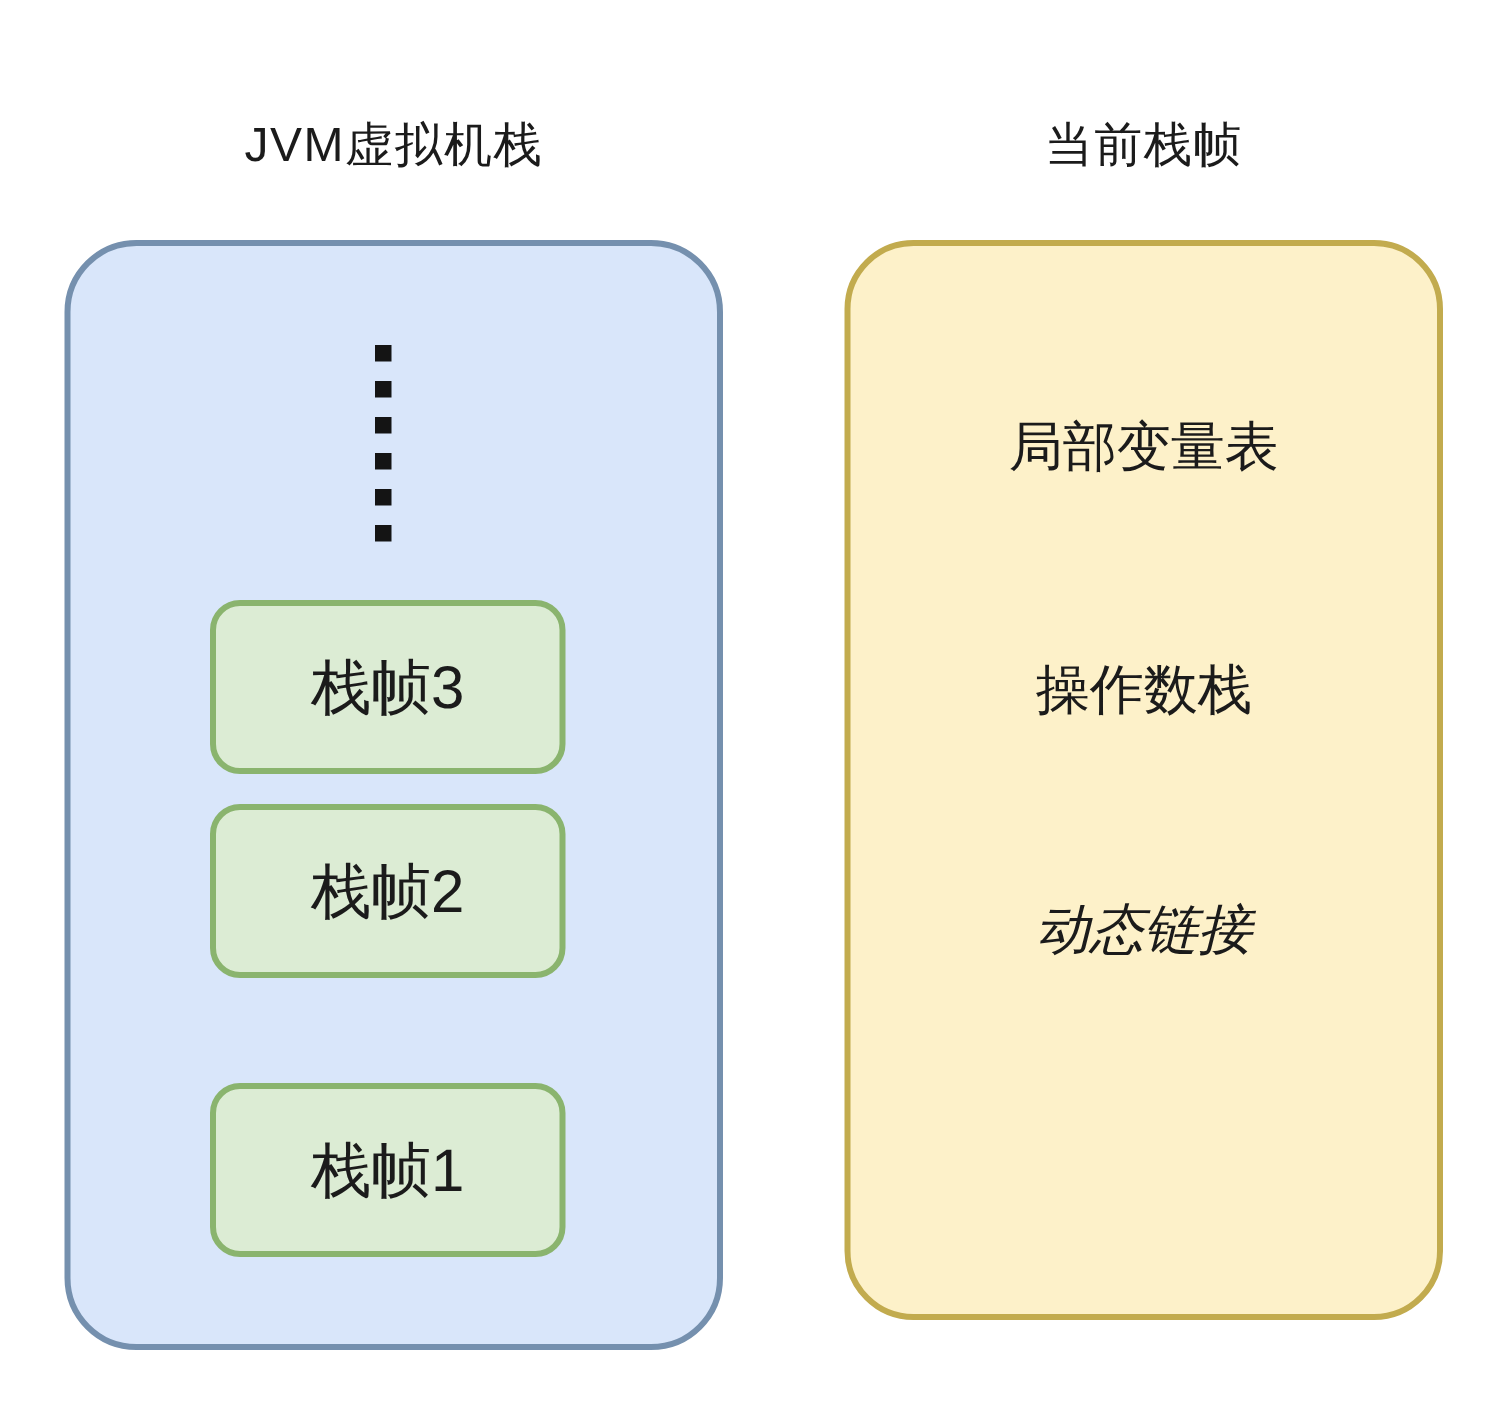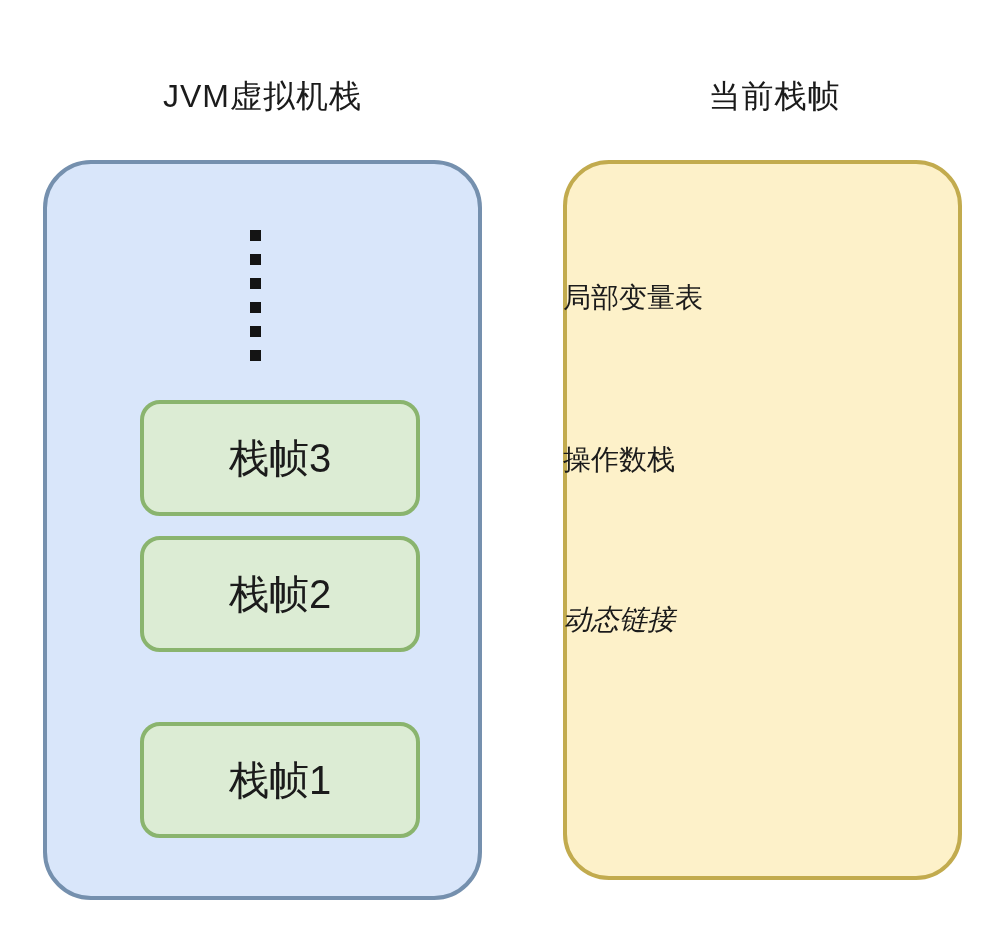--- a/index.html
+++ b/index.html
@@ -27,21 +27,21 @@
     position:absolute;
     top:70px;
     font-size:32px;
     line-height:52px;
     font-weight:400;
     text-align:center;
     letter-spacing:1px;
     white-space:nowrap;
   }
   .title.left{left:43px;width:439px;}
-  .title.right{left:575px;width:399px;}
+  .title.right{left:563px;width:399px;}
 
   .vm-box{
     position:absolute;
     left:43px;top:160px;
     width:439px;height:740px;
     box-sizing:border-box;
     background:var(--blue-fill);
     border:4px solid var(--blue-border);
     border-radius:48px;
   }
@@ -63,42 +63,43 @@
     gap:13px;
   }
   .dots .dot{
     width:11px;height:11px;
     background:var(--dot);
   }
 
   .frame{
     position:absolute;
     left:140px;
-    width:280px;height:116px;
+    width:237px;height:116px;
     box-sizing:border-box;
     background:var(--green-fill);
     border:4px solid var(--green-border);
     border-radius:20px;
     display:flex;
     align-items:center;
     justify-content:center;
     font-size:40px;
     white-space:nowrap;
   }
   .frame.f3{top:400px;}
   .frame.f2{top:536px;}
   .frame.f1{top:722px;justify-content:center;}
 
   .cf-item{
     position:absolute;
     left:563px;
     width:399px;
     height:52px;
     line-height:52px;
-    font-size:28px;
+    text-align:center;
+    font-size:36px;
     white-space:nowrap;
   }
   .cf-item.i0{top:272px;}
   .cf-item.i1{top:434px;}
   .cf-item.i2{top:594px;font-style:italic;}
   .cf-item.i3{top:711px;}
 </style>
 </head>
 <body>
 

